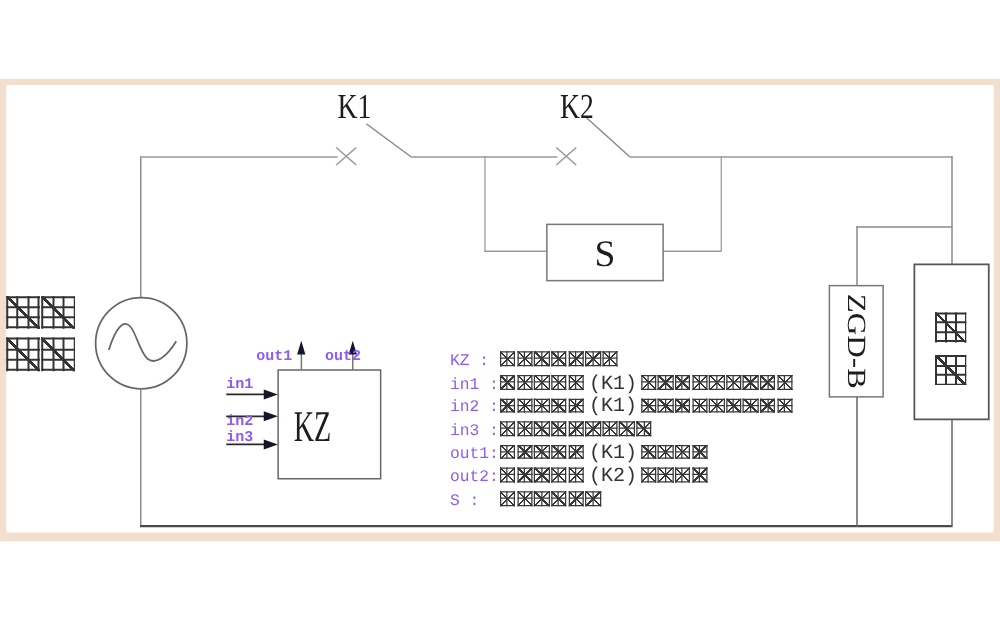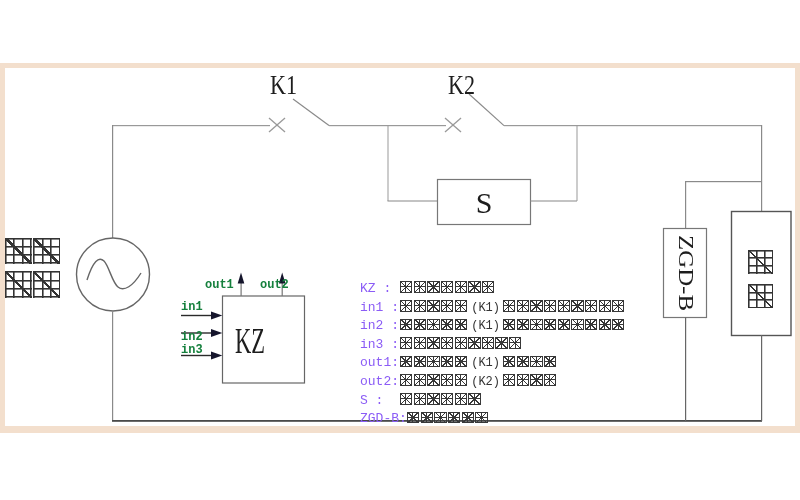--- a/index.html
+++ b/index.html
@@ -25,22 +25,22 @@
 linear-gradient(#333,#333) 0 33%/100% 1.6px,
 linear-gradient(#333,#333) 0 66%/100% 1.6px,
 linear-gradient(#333,#333) 0 100%/100% 1.6px,
 linear-gradient(#333,#333) 0 0/1.6px 100%,
 linear-gradient(#333,#333) 33% 0/1.6px 100%,
 linear-gradient(#333,#333) 66% 0/1.6px 100%,
 linear-gradient(#333,#333) 100% 0/1.6px 100%;
 background-repeat:no-repeat;}
 .lline{height:18.6px;line-height:18.6px;font-size:13px;white-space:nowrap;}
 .lab{display:inline-block;width:40px;font-family:"Liberation Mono",monospace;font-size:13px;color:#8b5cf6;letter-spacing:0;}
-.lt{font-family:"Liberation Mono",monospace;font-size:12px;color:#333;padding:0 3px;}
-.iol{font-family:"Liberation Mono",monospace;font-weight:bold;font-size:12px;color:#15803d;}
+.lt{font-family:"Liberation Mono",monospace;font-size:16px;color:#333;padding:0 3px;}
+.iol{font-family:"Liberation Mono",monospace;font-weight:bold;font-size:12px;color:#8b5cf6;}
 </style>
 </head>
 <body>
 
 <div class="abs" style="left:0;top:63px;width:800px;height:370px;box-sizing:border-box;border:5px solid #f3dfcd;border-bottom-width:7px;"></div>
 
 <svg class="abs" style="left:0;top:0" width="800" height="500" viewBox="0 0 800 500">
 
   <rect x="113" y="125" width="157" height="1.2" fill="#999"></rect>
 
@@ -155,14 +155,13 @@
 <div class="lline"><span class="lab">in2 :</span><i class="g"></i><i class="g"></i><i class="g"></i><i class="g"></i><i class="g"></i><span class="lt">(K1)</span><i class="g"></i><i class="g"></i><i class="g"></i><i class="g"></i><i class="g"></i><i class="g"></i><i class="g"></i><i class="g"></i><i class="g"></i></div>
 
 <div class="lline"><span class="lab">in3 :</span><i class="g"></i><i class="g"></i><i class="g"></i><i class="g"></i><i class="g"></i><i class="g"></i><i class="g"></i><i class="g"></i><i class="g"></i></div>
 
 <div class="lline"><span class="lab">out1:</span><i class="g"></i><i class="g"></i><i class="g"></i><i class="g"></i><i class="g"></i><span class="lt">(K1)</span><i class="g"></i><i class="g"></i><i class="g"></i><i class="g"></i></div>
 
 <div class="lline"><span class="lab">out2:</span><i class="g"></i><i class="g"></i><i class="g"></i><i class="g"></i><i class="g"></i><span class="lt">(K2)</span><i class="g"></i><i class="g"></i><i class="g"></i><i class="g"></i></div>
 
 <div class="lline"><span class="lab">S   :</span><i class="g"></i><i class="g"></i><i class="g"></i><i class="g"></i><i class="g"></i><i class="g"></i></div>
 
-<div class="lline"><span class="lab" style="width:47px">ZGD-B:</span><i class="g"></i><i class="g"></i><i class="g"></i><i class="g"></i><i class="g"></i><i class="g"></i></div>
 </div>
 
 </body></html>

